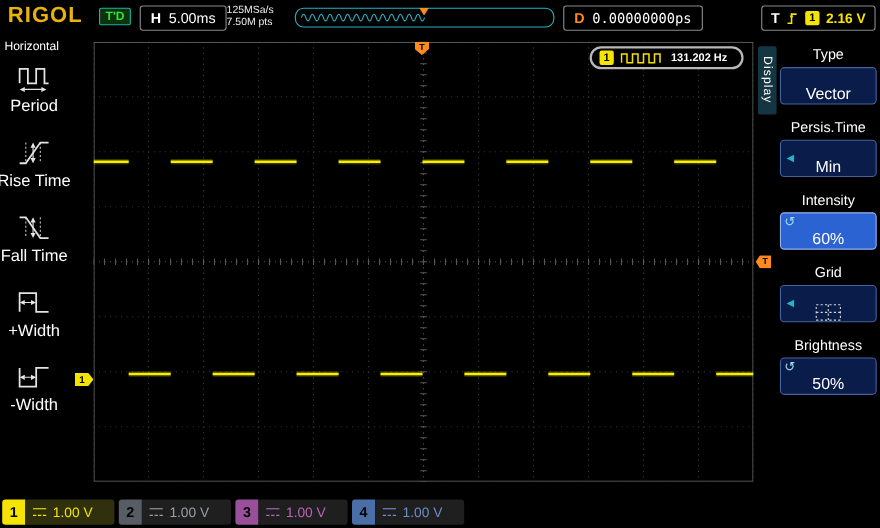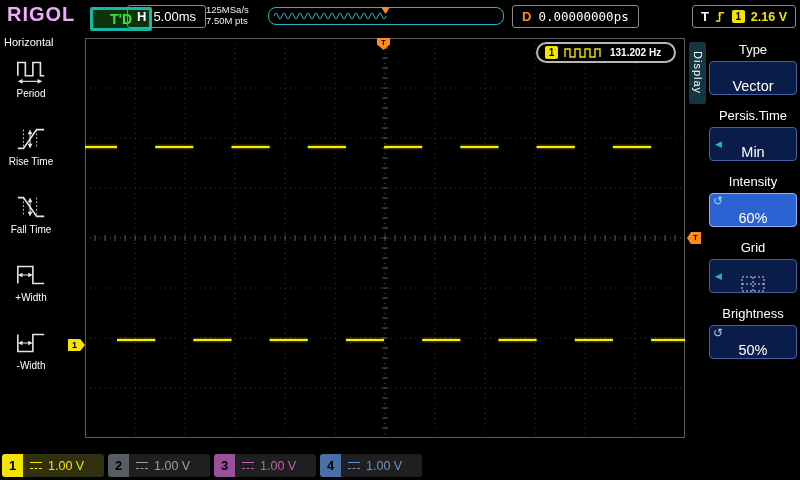--- a/index.html
+++ b/index.html
@@ -4,23 +4,23 @@
 <style>
   html,body{margin:0;padding:0}
   body{width:800px;height:480px;background:#000;position:relative;overflow:hidden;
        font-family:"Liberation Sans",sans-serif;color:#fff;
        --ch1:#f5e400;--ch1_trace:#f8ef00;--ch2:#9aa0a6;--ch3:#bb63bb;--ch4:#6a90cc;
        --trig:#ff8a1e;--green:#33e633;--teal:#22b4c8;
        --menu_bg:#0a1c4a;--menu_border:#46629e;--active_bg:#2c63d2;--active_border:#92b2f2;}
   svg{display:block}
 
   
-  #logo{position:absolute;left:7px;top:3px;font-size:20px;font-weight:bold;color:#f0abfc;letter-spacing:1px}
-  #trig-status{position:absolute;left:90px;top:7px;font-size:14px;font-weight:bold;color:var(--green);
-               background:#0d330d;border:3px solid #14b8a6;border-radius:2px;padding:1px 17px}
+  #logo{position:absolute;left:7px;top:3px;font-size:20px;font-weight:bold;color:#eab308;letter-spacing:1px}
+  #trig-status{position:absolute;left:90px;top:7px;font-size:11px;font-weight:bold;color:var(--green);
+               background:#0d330d;border:1px solid #14b8a6;border-radius:2px;padding:1px 5px}
   .tb-box{position:absolute;top:5px;height:21px;display:flex;align-items:center;gap:7px;
           border:1px solid #8a8a8a;border-radius:3px;padding:0 9px}
   #h-group{left:127px}
   .hl{font-weight:bold;font-size:13px}
   .hv{font-size:13px}
   #rates{position:absolute;left:206px;top:4px;font-size:9.5px;line-height:11px;color:#eee}
   #preview{position:absolute;left:268px;top:7px;width:234px;height:16px;border:1px solid var(--teal);border-radius:8px}
   #preview svg{position:absolute;left:2px;top:1px}
   #preview-marker{position:absolute;left:112px;top:-1px;width:9px;height:7px;background:var(--trig);
                   clip-path:polygon(0 0,100% 0,50% 100%)}
@@ -31,21 +31,21 @@
   .tl{font-weight:bold;font-size:13px}
   .chip{width:13px;height:13px;background:var(--ch1);color:#000;font-size:10px;font-weight:bold;
         display:flex;align-items:center;justify-content:center;border-radius:2px;flex:none}
   .tv{color:var(--ch1);font-size:12.5px;font-weight:bold}
 
   
   #lm-title{position:absolute;left:4px;top:36px;font-size:11px}
   #lm-items{position:absolute;left:0;top:52px;width:62px;display:flex;flex-direction:column}
   .lm-item{height:65px;display:flex;flex-direction:column;align-items:center;padding-top:3px;cursor:default}
   .lm-icon svg{width:32px;height:32px}
-  .lm-label{display:block;font-size:10px;margin-top:1px;white-space:nowrap}
+  .lm-label{display:block;font-size:15px;margin-top:1px;white-space:nowrap}
 
   
   #plot{position:absolute;left:85px;top:38px;width:600px;height:400px;background:#000}
   #trig-pos{position:absolute;top:38px;width:13px;height:12px;background:var(--trig);color:#000;
             font-size:8px;font-weight:bold;text-align:center;line-height:9px;
             clip-path:polygon(0 0,100% 0,100% 55%,50% 100%,0 55%)}
   #ch1-marker{position:absolute;left:68px;width:17px;height:12px;background:var(--ch1);color:#000;
             font-size:9px;font-weight:bold;text-align:left;line-height:12px;padding-left:4px;box-sizing:border-box;
             clip-path:polygon(0 0,72% 0,100% 50%,72% 100%,0 100%)}
   #trig-lvl{position:absolute;left:687px;width:14px;height:12px;background:var(--trig);color:#000;

